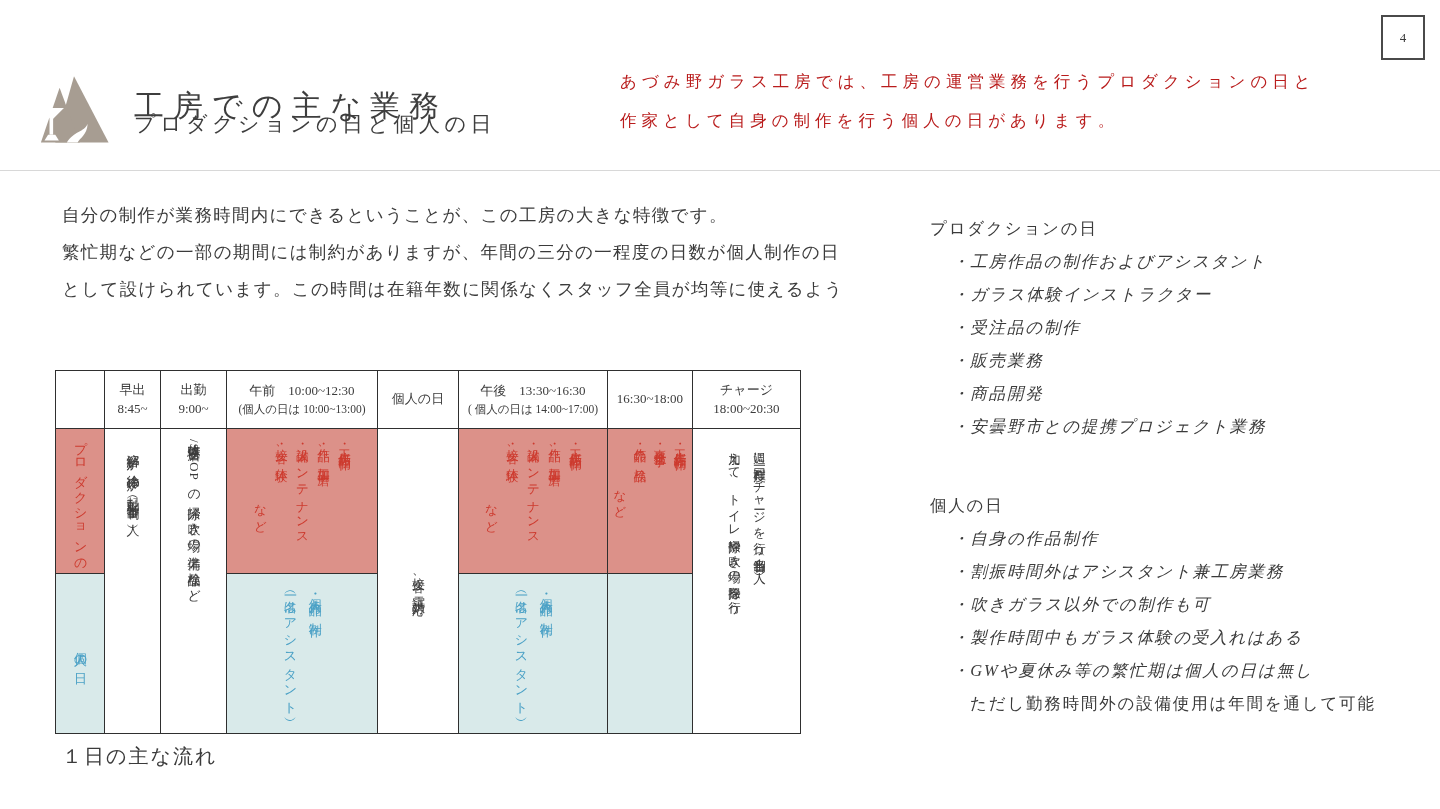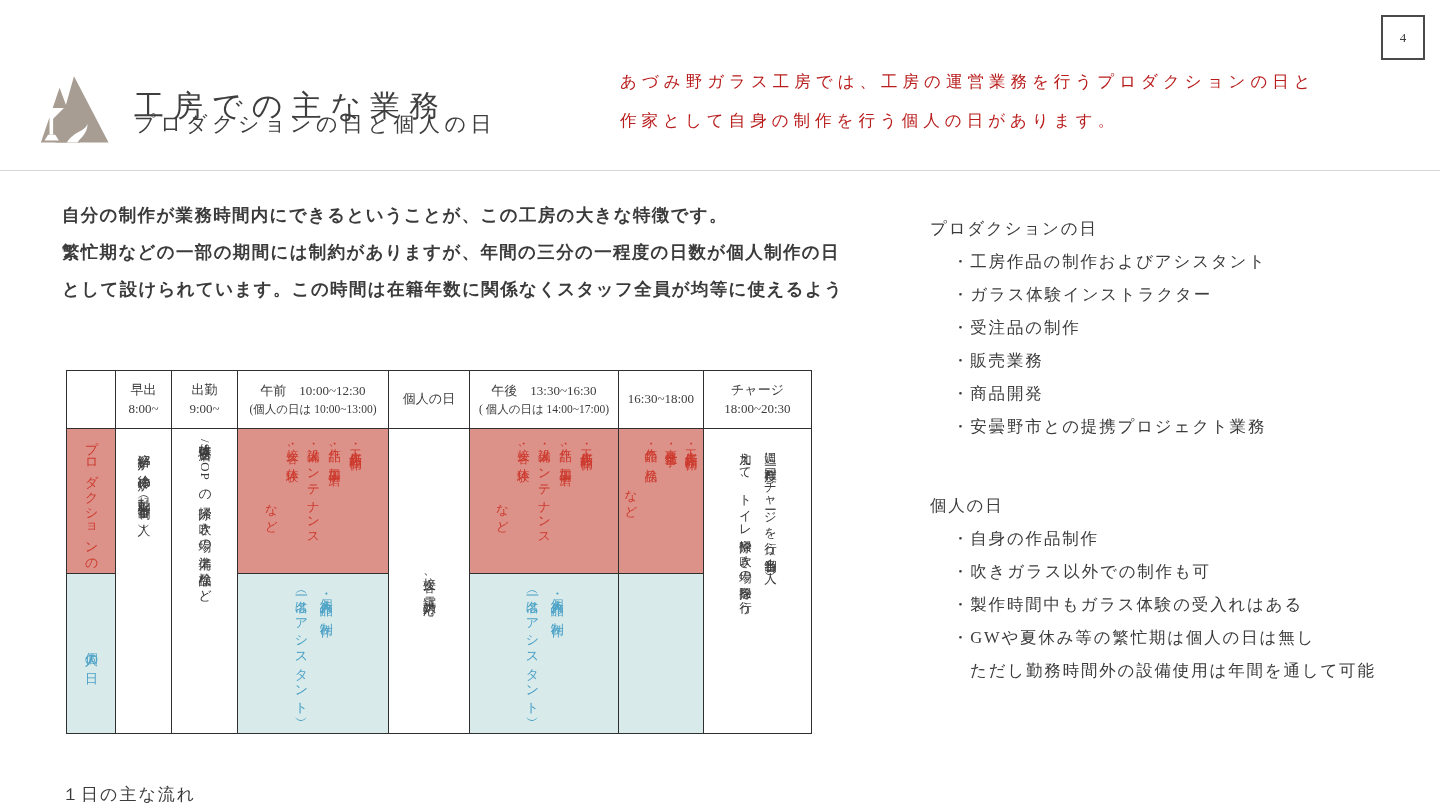--- a/index.html
+++ b/index.html
@@ -24,25 +24,25 @@
   .logo{position:absolute;left:36px;top:72px;width:76px;height:72px;}
   .title{position:absolute;left:134px;top:66px;font-size:30px;letter-spacing:9px;color:#3e3e3e;white-space:nowrap;margin-top:20px;}
   .subtitle{position:absolute;left:134px;top:110px;font-size:21px;letter-spacing:4.5px;color:#3e3e3e;white-space:nowrap;}
   .intro{position:absolute;left:620px;top:62px;font-size:16.5px;letter-spacing:5px;line-height:39px;color:#b91c1c;}
   .intro div{white-space:nowrap;}
   .pagebox{position:absolute;left:1381px;top:15px;width:44px;height:45px;border:2px solid #4a4a4a;
     display:flex;align-items:center;justify-content:center;font-size:13px;background:#fff;}
   .divider{position:absolute;left:0;top:170px;width:1440px;height:1px;background:var(--divider);}
 
   
-  .paragraph{position:absolute;left:62px;top:197px;font-size:17.5px;line-height:37px;letter-spacing:1.3px;font-weight:bold;}
+  .paragraph{position:absolute;left:62px;top:197px;font-size:17.5px;line-height:37px;letter-spacing:1.3px;}
   .paragraph div{white-space:nowrap;}
 
   
-  .tablewrap{position:absolute;left:66px;top:370px;}
+  .tablewrap{position:absolute;left:55px;top:370px;}
   table.schedule{border-collapse:collapse;table-layout:fixed;width:745px;}
   table.schedule th,table.schedule td{border:1px solid var(--table_border);padding:0;font-weight:normal;vertical-align:top;}
   tr.hrow{height:58px;}
   tr.hrow th{vertical-align:middle;text-align:center;font-size:13px;line-height:1.45;}
   .h2{font-size:11.5px;white-space:nowrap;}
   .h1{white-space:nowrap;}
   tr.row-prod{height:145px;}
   tr.row-pers{height:160px;}
   .bg-prod{background:var(--production_bg);}
   .bg-pers{background:var(--personal_bg);}
@@ -55,26 +55,26 @@
 
   .label-prod{color:var(--production_text);}
   .label-pers{color:var(--personal_text);}
   .prod-text{color:var(--production_text);font-size:12.5px;line-height:1.68;padding-top:8px;}
   .pers-text{color:var(--personal_text);font-size:13px;line-height:1.9;padding-top:12px;}
   .cell-early-text{padding-top:14px;}
   .cell-start-text{padding-top:6px;letter-spacing:1px;}
   .cell-charge-text{padding-top:14px;font-size:12.5px;letter-spacing:0.5px;line-height:2.0;}
   .evening-text{line-height:1.6;}
 
-  .caption{position:absolute;left:62px;top:743px;font-size:17px;letter-spacing:2px;margin-top:40px;}
+  .caption{position:absolute;left:62px;top:743px;font-size:20px;letter-spacing:2px;}
 
   
   .rightpanel{position:absolute;left:930px;top:212px;width:490px;font-size:16.5px;letter-spacing:1.8px;}
   .rp-heading{line-height:33px;white-space:nowrap;}
-  .rp-item{line-height:33px;padding-left:22px;white-space:nowrap;}
+  .rp-item{line-height:33px;padding-left:22px;white-space:nowrap;font-style:italic;}
   .rp-note{line-height:33px;padding-left:40px;white-space:nowrap;}
   .rp-section2{margin-top:46px;}
 </style>
 </head>
 <body>
 
 <div class="slide">
 
   <svg class="logo" viewBox="0 0 100 100">
     <polygon points="50,6 98,98 24,98" fill="#a79d92"></polygon>
@@ -111,21 +111,21 @@
         <col style="width:81px">
           <col style="width:149px">
           <col style="width:85px">
           <col style="width:108px">
       </colgroup>
       <tbody>
           <tr class="hrow">
         <th></th>
         <th>
           <div class="h1">早出</div>
-          <div class="h1">8:00~</div>
+          <div class="h1">8:45~</div>
         </th>
         <th>
           <div class="h1">出勤</div>
           <div class="h1">9:00~</div>
         </th>
         <th>
           <div class="h1">午前　10:00~12:30</div>
           <div class="h2">(個人の日は 10:00~13:00)</div>
         </th>
         <th>
@@ -244,19 +244,20 @@
     <div class="rp-heading">プロダクションの日</div>
     <div class="rp-item">・工房作品の制作およびアシスタント</div>
     <div class="rp-item">・ガラス体験インストラクター</div>
     <div class="rp-item">・受注品の制作</div>
     <div class="rp-item">・販売業務</div>
     <div class="rp-item">・商品開発</div>
     <div class="rp-item">・安曇野市との提携プロジェクト業務</div>
 
     <div class="rp-heading rp-section2">個人の日</div>
     <div class="rp-item">・自身の作品制作</div>
+    <div class="rp-item">・割振時間外はアシスタント兼工房業務</div>
     <div class="rp-item">・吹きガラス以外での制作も可</div>
     <div class="rp-item">・製作時間中もガラス体験の受入れはある</div>
     <div class="rp-item">・GWや夏休み等の繁忙期は個人の日は無し</div>
     <div class="rp-note">ただし勤務時間外の設備使用は年間を通して可能</div>
   </div>
 
 </div>
 
 </body></html>

